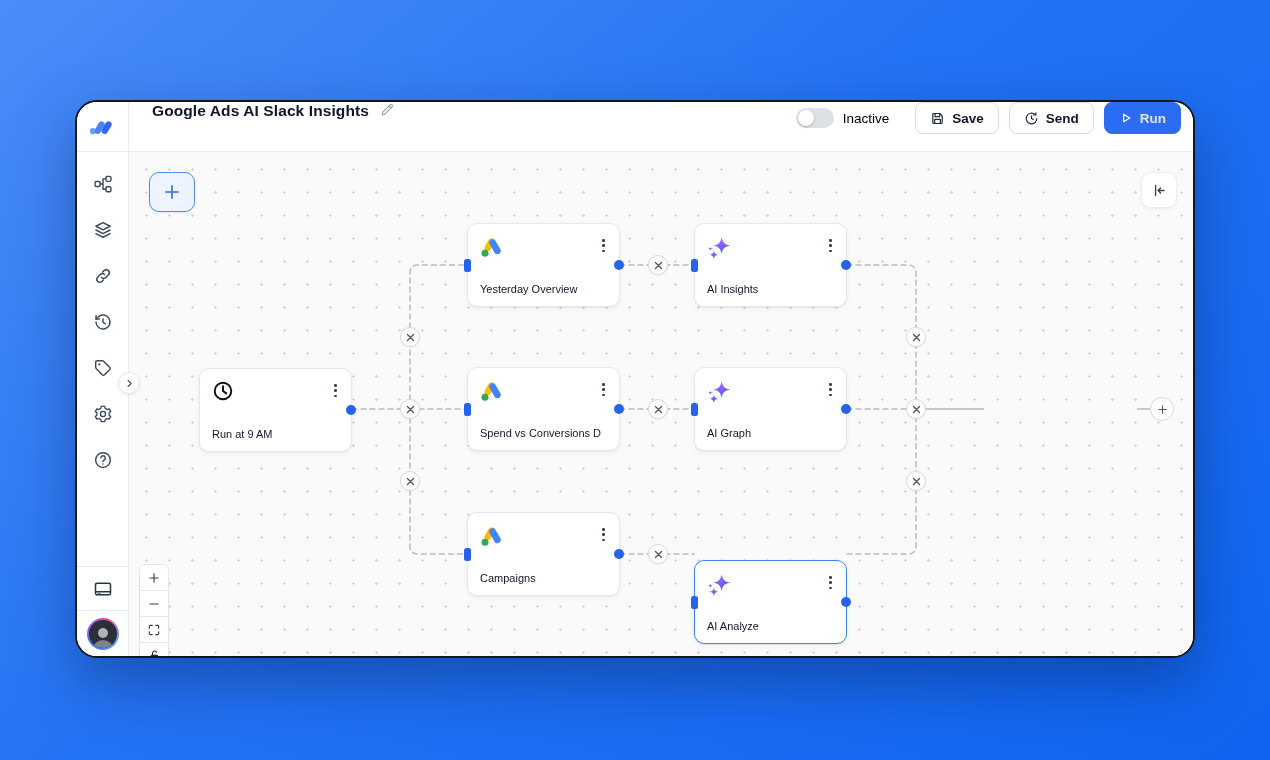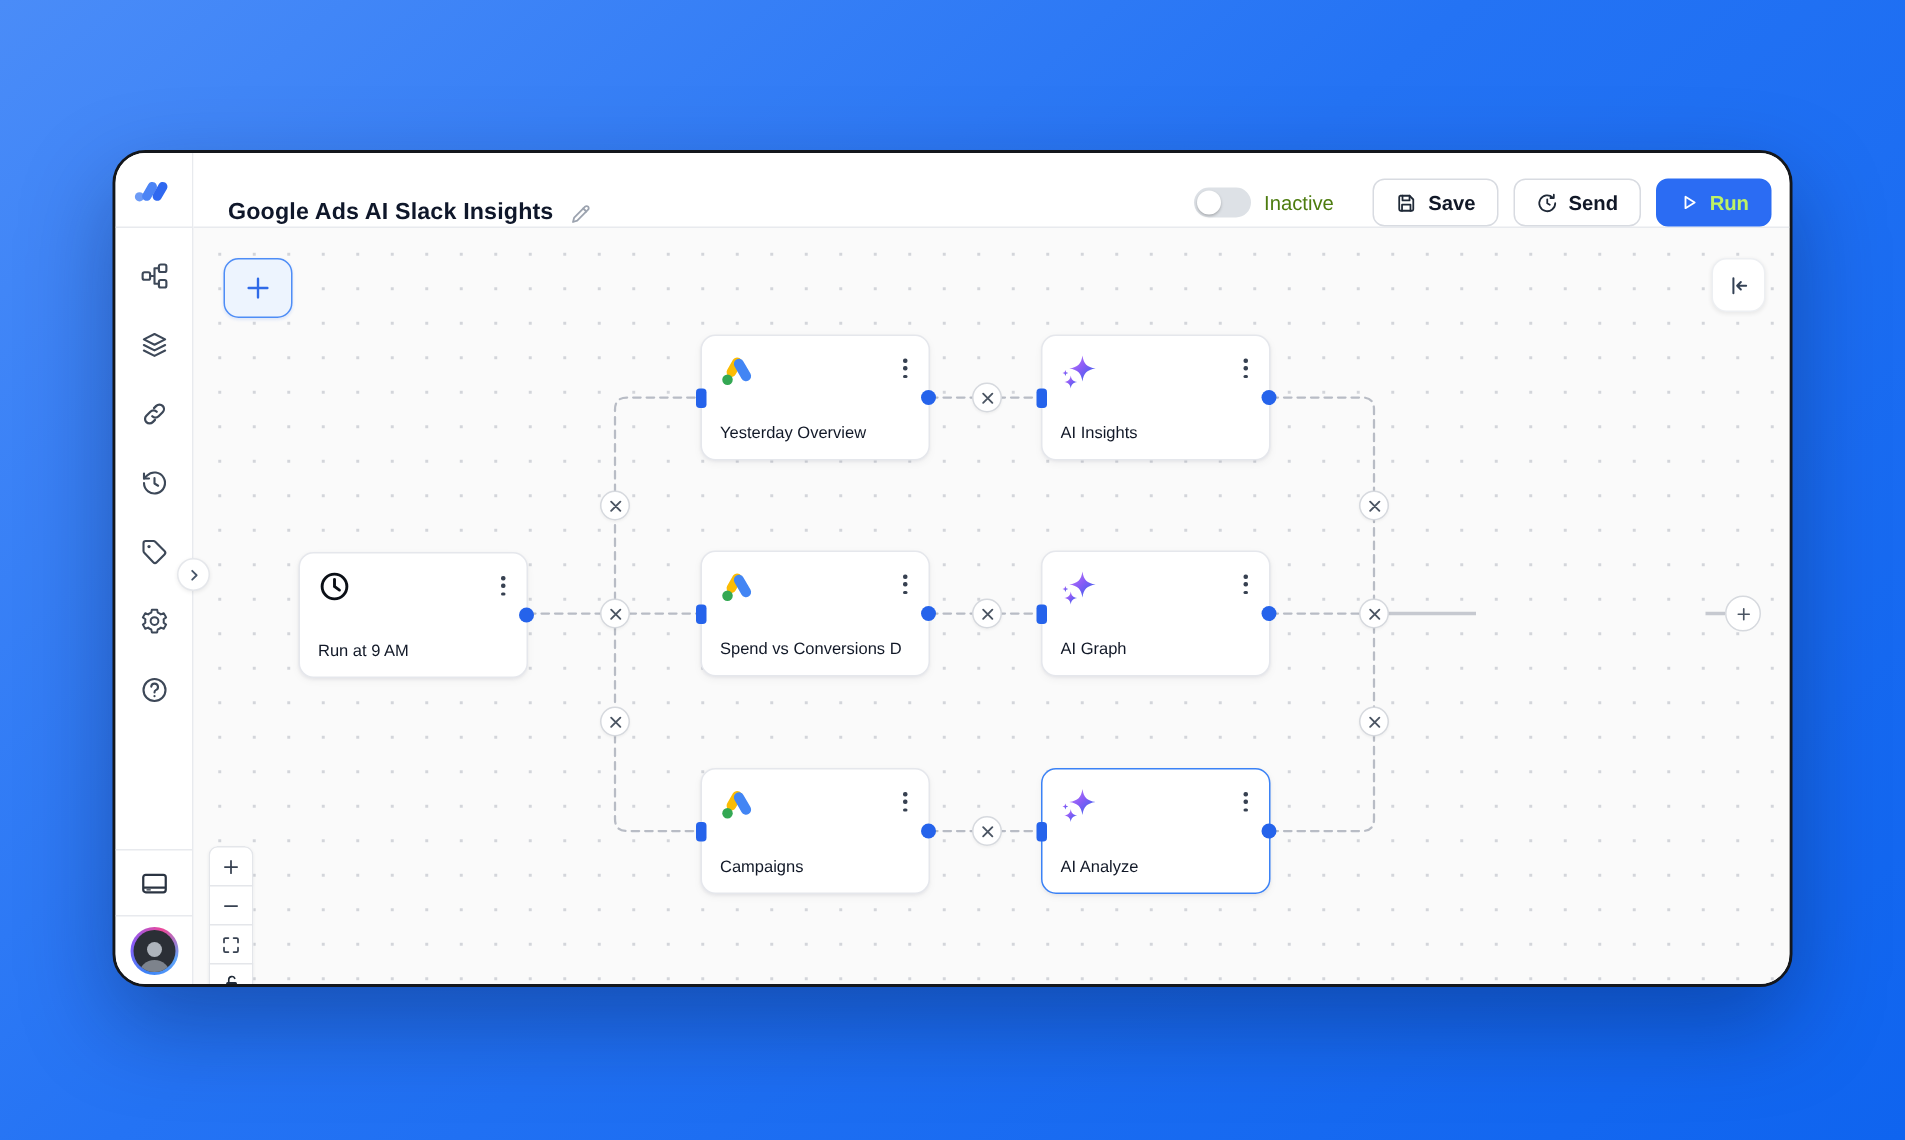--- a/index.html
+++ b/index.html
@@ -8,33 +8,33 @@
 
   .window { position:absolute; left:75px; top:100px; width:1120px; height:558px;
     background:#fff; border:2px solid #14171c; border-radius:22px; overflow:hidden;
     box-shadow:0 24px 60px rgba(4,18,60,.35); }
 
   
   .logo-cell { position:absolute; left:0; top:0; width:52px; height:50px;
     border-right:1px solid #e8eaee; border-bottom:1px solid #e8eaee;
     display:flex; align-items:center; justify-content:center; background:#fff; z-index:4;}
   .header { position:absolute; left:52px; top:0; right:0; height:50px; background:#fff;
-    border-bottom:1px solid #e8eaee; display:flex; align-items:flex-end; padding:0 12px 0 23px; z-index:4;}
+    border-bottom:1px solid #e8eaee; display:flex; align-items:flex-start; padding:0 12px 0 23px; z-index:4;}
   .title { font-size:15.5px; font-weight:700; color:#0f172a; letter-spacing:.1px; }
   .pencil-btn { background:none; border:none; margin-left:10px; cursor:pointer; display:flex; }
   .header-right { margin-left:auto; display:flex; align-items:center; gap:10px; }
   .toggle-group { display:flex; align-items:center; gap:9px; margin-right:16px; }
   .toggle { width:38px; height:20px; border-radius:10px; background:#dde1e6; position:relative; border:none; cursor:pointer; }
   .toggle .knob { position:absolute; left:2px; top:2px; width:16px; height:16px; border-radius:50%;
     background:#fff; box-shadow:0 1px 2px rgba(0,0,0,.25); }
-  .toggle-label { font-size:13.5px; color:#4d7c0f; }
+  .toggle-label { font-size:13.5px; color:#000000; }
   .btn { height:32px; display:inline-flex; align-items:center; gap:7px; padding:0 14px;
     border-radius:8px; border:1px solid #d8dbe1; background:#fff; font-size:13.5px; font-weight:600;
     color:#111827; cursor:pointer; font-family:inherit; }
-  .btn.primary { background:#2b6cf3; border-color:#2b6cf3; color:#bef264; }
+  .btn.primary { background:#2b6cf3; border-color:#2b6cf3; color:#e5e5e5; }
 
   
   .sidebar { position:absolute; left:0; top:50px; width:52px; bottom:0; background:#fff;
     border-right:1px solid #e8eaee; z-index:3; }
   .side-icons { display:flex; flex-direction:column; align-items:center; padding-top:14px; gap:10px; }
   .side-btn { width:36px; height:36px; border:none; background:none; border-radius:8px;
     display:flex; align-items:center; justify-content:center; cursor:pointer; }
   .sidebar-bottom { position:absolute; left:0; right:0; bottom:0; }
   .panel-cell { height:44px; border-top:1px solid #e8eaee; display:flex; align-items:center; justify-content:center; }
   .avatar-cell { height:46px; border-top:1px solid #e8eaee; display:flex; align-items:center; justify-content:center; }
@@ -48,21 +48,21 @@
   
   .canvas { position:absolute; left:52px; top:50px; right:0; bottom:0; background:#fafafa;
     background-image:radial-gradient(circle,#d3d5da 1.1px, transparent 1.3px);
     background-size:23px 23px; background-position:6px 6px; overflow:hidden; }
   .edges { position:absolute; left:0; top:0; pointer-events:none; }
   .edge-dashed { fill:none; stroke:#b8bcc5; stroke-width:1.5; stroke-dasharray:5 4; stroke-linecap:round; }
   .edge-solid { fill:none; stroke:#c6c9d0; stroke-width:2.2; }
 
   .node { position:absolute; width:153px; height:84px; background:#fff; border:1px solid #e5e7ec;
     border-radius:10px; box-shadow:0 1px 2px rgba(16,24,40,.05),0 2px 6px rgba(16,24,40,.04); cursor:pointer; }
-  .node.selected { border:1.6px solid #3b82f6; }
+  .node.selected { border:1.6px solid #3b82f6;margin-top:48px; }
   .node-top { display:flex; justify-content:space-between; align-items:flex-start; padding:11px 8px 0 12px; }
   .kebab { display:flex; flex-direction:column; gap:2.6px; padding:4px 6px; background:none; border:none; cursor:pointer; }
   .kebab i { width:2.7px; height:2.7px; border-radius:50%; background:#374151; display:block; }
   .nlabel { position:absolute; left:12px; right:6px; bottom:11px; font-size:11px; font-weight:500;
     color:#111827; white-space:nowrap; overflow:hidden; }
   .h-out { position:absolute; right:-5px; top:50%; margin-top:-5px; width:10px; height:10px;
     border-radius:50%; background:#2563eb; z-index:3; cursor:crosshair; }
   .h-in { position:absolute; left:-4px; top:50%; margin-top:-6.5px; width:7px; height:13px;
     border-radius:2.5px; background:#2563eb; z-index:3; cursor:crosshair; }
 

